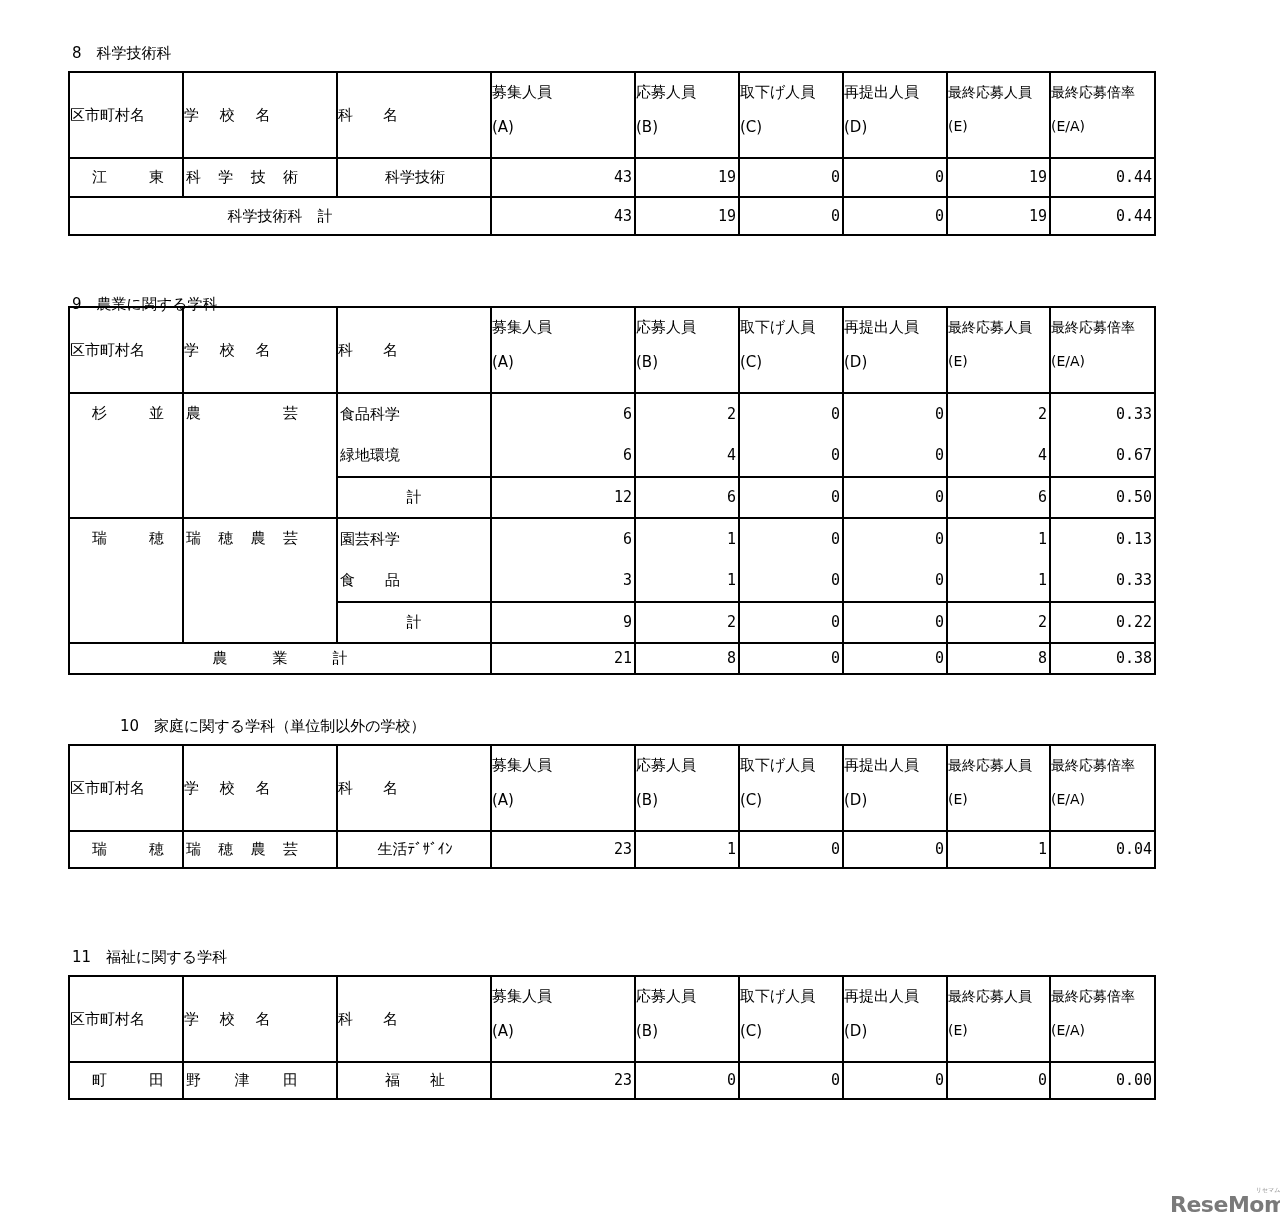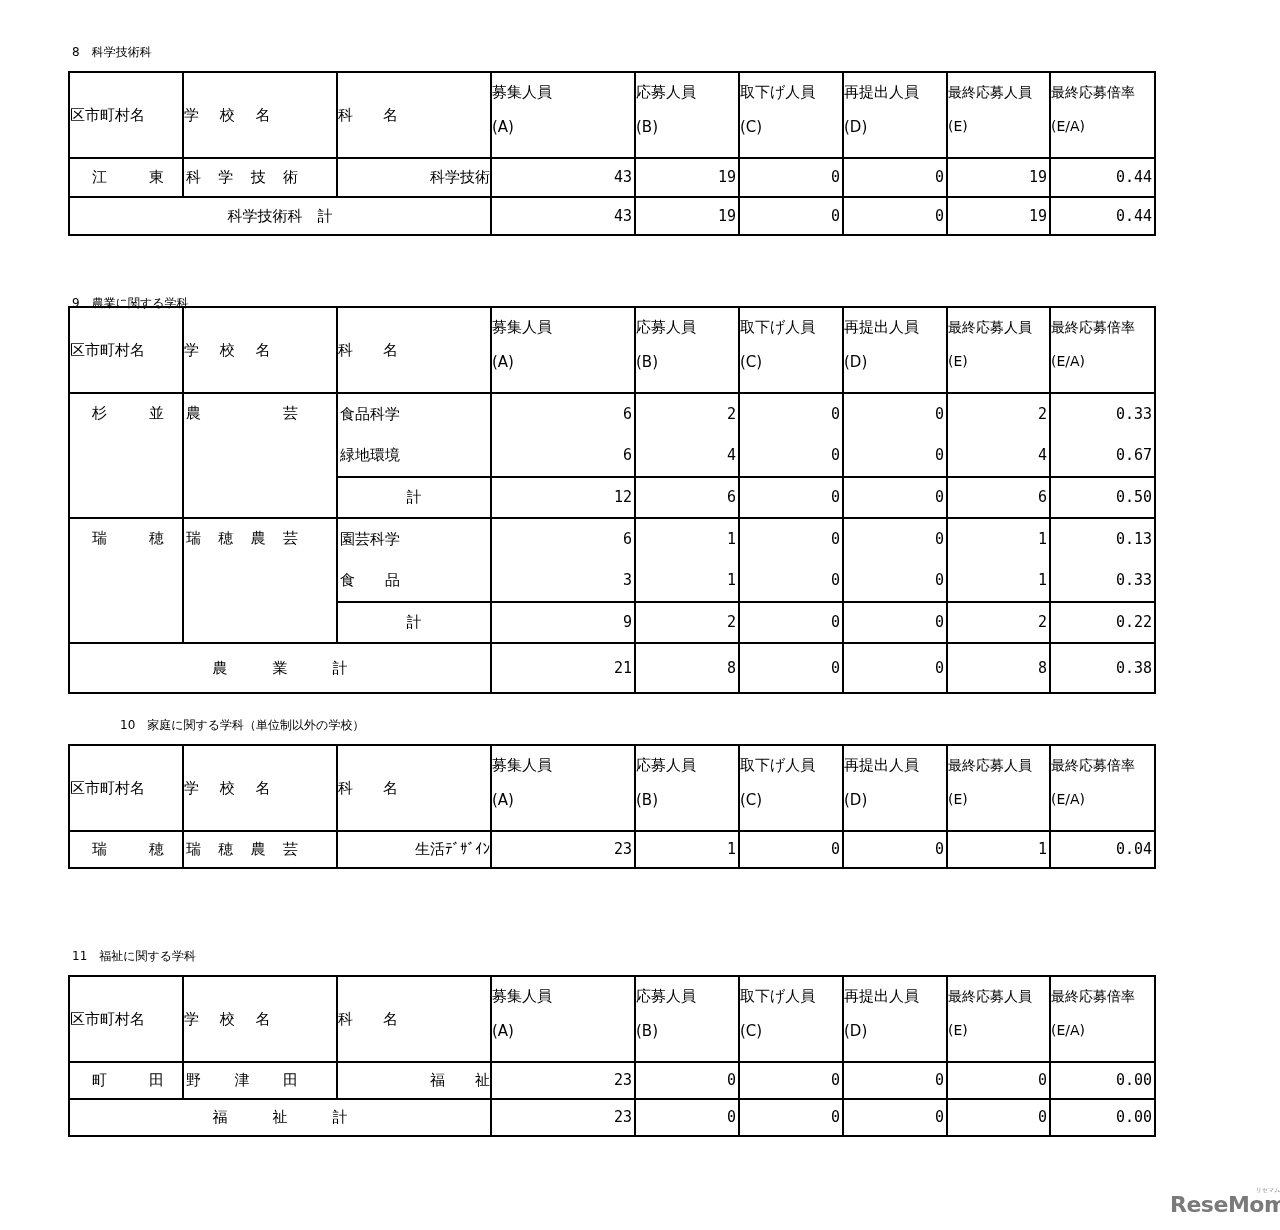--- a/index.html
+++ b/index.html
@@ -1,28 +1,28 @@
 <!DOCTYPE html>
 <html><head>
 <meta charset="utf-8">
 <style>
   html, body { margin: 0; padding: 0; background: #ffffff; }
   body { width: 1280px; height: 1230px; position: relative; font-family: "DejaVu Sans", sans-serif; color: #000; overflow: hidden; }
   .section { position: absolute; left: 68px; width: 1086px; }
-  .section-title { position: absolute; left: 4px; font-size: 12px; white-space: pre; }
+  .section-title { position: absolute; left: 4px; font-size: 15px; white-space: pre; }
   table.grid { position: absolute; left: 0; border-collapse: collapse; table-layout: fixed; width: 1086px; }
   table.grid td { border: 2px solid #000; padding: 0; font-size: 15px; line-height: 1; vertical-align: middle; overflow: hidden; white-space: nowrap; }
   table.grid tr.hdr td { height: 72px; text-align: left; }
   table.grid tr.hdr td .l1 { display: block; margin-bottom: 20px; }
   table.grid tr.hdr td.stack { vertical-align: top; padding-top: 12px; }
   table.grid tr.hdr td.stack .l2 { display: block; }
   td.num { text-align: right; padding-right: 2px !important; font-family: "DejaVu Sans Mono", monospace; font-size: 15px; }
   td.loc { text-align: center; letter-spacing: 0; }
   td.loc-spread, td.school-spread { padding-left: 2px !important; }
-  td.dept { padding-left: 2px !important; text-align: right; }
+  td.dept { padding-left: 2px !important; text-align: center; }
   td.total-label { text-align: center; }
   td.subtotal-label { text-align: center; }
   .spread { display: flex; justify-content: space-between; }
   .multiline-cell { vertical-align: top !important; }
   .multiline-cell .inner { display: flex; flex-direction: column; }
   .multiline-cell .inner span { height: 41px; display: flex; align-items: center; }
   .multiline-cell.num .inner span { justify-content: flex-end; }
   .watermark { position: absolute; left: 1170px; top: 1192px; font-family: "DejaVu Sans", sans-serif; font-weight: bold; font-size: 22px; color: #7a7a7a; letter-spacing: -0.5px; }
   .watermark small { position: absolute; right: 6px; top: -6px; font-size: 6px; font-weight: normal; color: #888; letter-spacing: 0; }
 </style>
@@ -280,21 +280,21 @@
     </tr>
     <tr style="height:41px;">
       <td class="subtotal-label">計</td>
       <td class="num">9</td>
       <td class="num">2</td>
       <td class="num">0</td>
       <td class="num">0</td>
       <td class="num">2</td>
       <td class="num">0.22</td>
     </tr>
-    <tr style="height:50px;">
+    <tr style="height:31px;">
       <td colspan="3" class="total-label">農　　　業　　　計</td>
       <td class="num">21</td>
       <td class="num">8</td>
       <td class="num">0</td>
       <td class="num">0</td>
       <td class="num">8</td>
       <td class="num">0.38</td>
     </tr>
   </tbody>
     </table>
@@ -430,29 +430,20 @@
             </div>
           </td>
       <td class="dept">福　　祉</td>
       <td class="num">23</td>
       <td class="num">0</td>
       <td class="num">0</td>
       <td class="num">0</td>
       <td class="num">0</td>
       <td class="num">0.00</td>
     </tr>
-    <tr style="height:37px;">
-      <td colspan="3" class="total-label">福　　　祉　　　計</td>
-      <td class="num">23</td>
-      <td class="num">0</td>
-      <td class="num">0</td>
-      <td class="num">0</td>
-      <td class="num">0</td>
-      <td class="num">0.00</td>
-    </tr>
   </tbody>
     </table>
 </div>
 
 <div class="watermark">
   <span>ReseMom</span>
   <small>リセマム</small>
 </div>
 
 </body></html>

